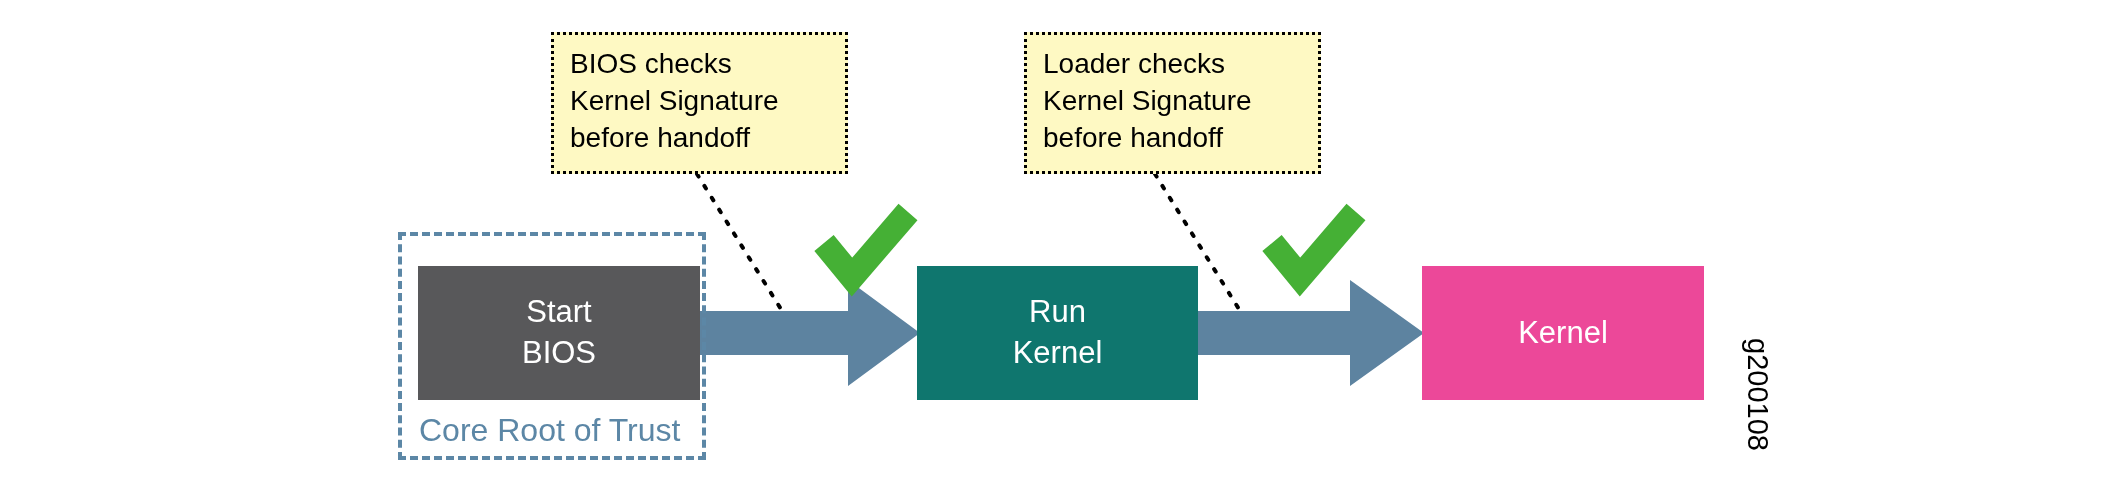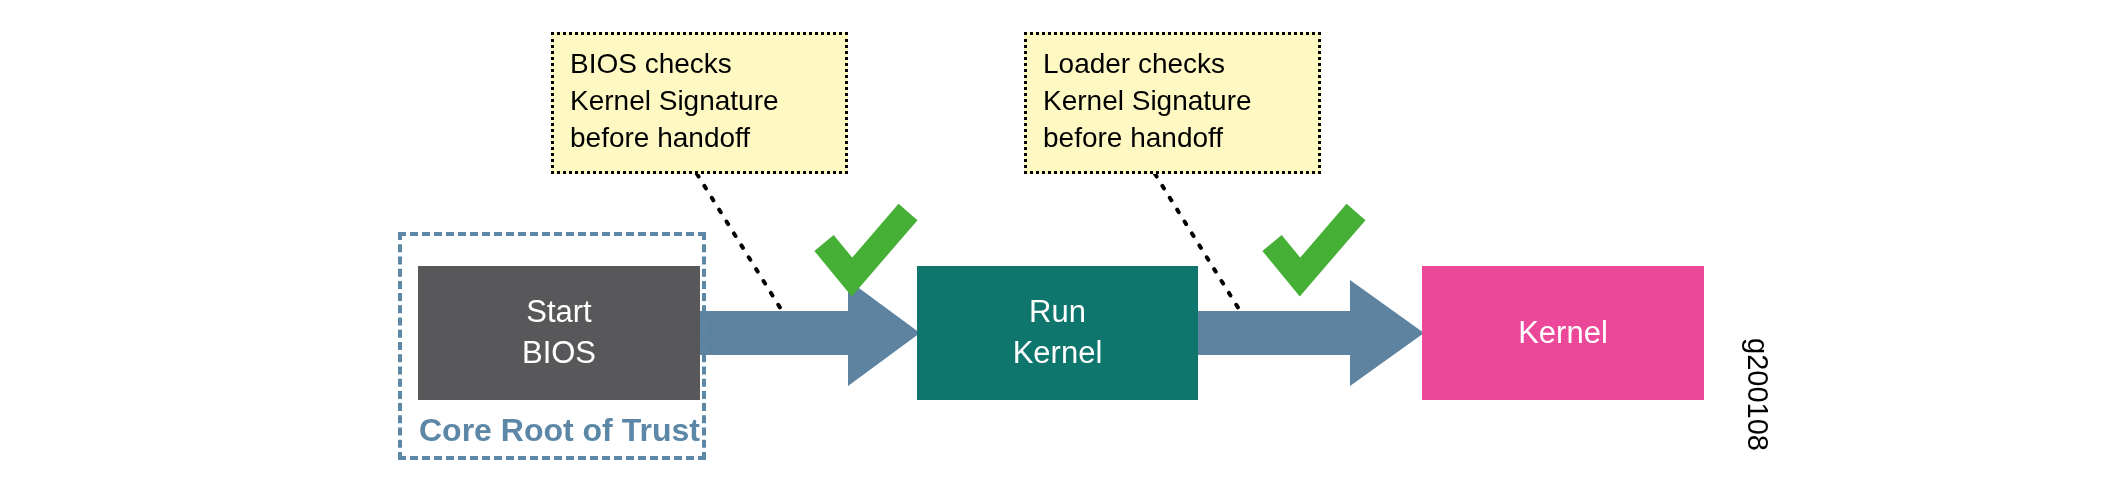--- a/index.html
+++ b/index.html
@@ -101,21 +101,21 @@
 
     <polygon points="1198,311 1350,311 1350,280 1424,333 1350,386 1350,355 1198,355" fill="#5d83a0"></polygon>
 
     <polyline points="824,243 852,277 908,212" fill="none" stroke="#45b035" stroke-width="25" stroke-linecap="butt" stroke-linejoin="miter"></polyline>
 
     <polyline points="1272,243 1300,277 1356,212" fill="none" stroke="#45b035" stroke-width="25" stroke-linecap="butt" stroke-linejoin="miter"></polyline>
   </svg>
 
   <div class="trust-group" style="left:398px; top:232px; width:308px; height:228px;"></div>
 
-  <div class="trust-label" style="left:419px; top:414px;font-weight:bold;">Core Root of Trust</div>
+  <div class="trust-label" style="left:419px; top:414px;">Core Root of Trust</div>
 
   <div class="pbox" style="left:418px; top:266px; width:282px; height:134px; background:#58585a;">
     <span class="ln">Start</span>
     <span class="ln">BIOS</span>
   </div>
 
   <div class="pbox" style="left:917px; top:266px; width:281px; height:134px; background:#0f766e;">
     <span class="ln">Run</span>
     <span class="ln">Kernel</span>
   </div>

